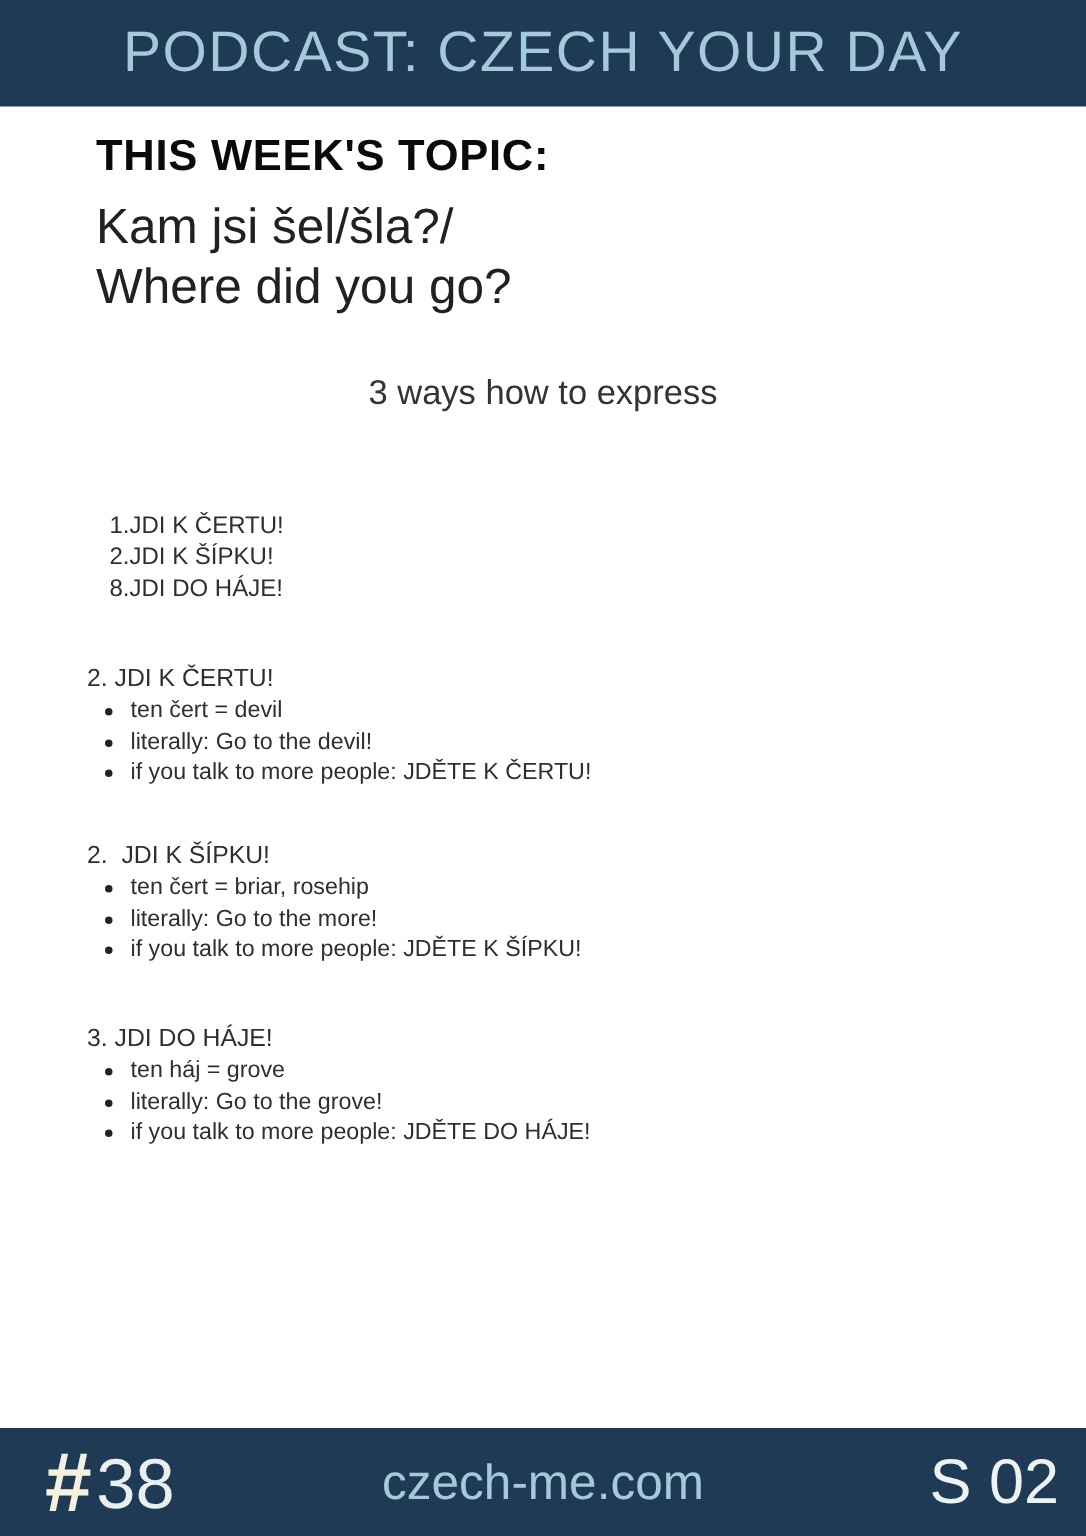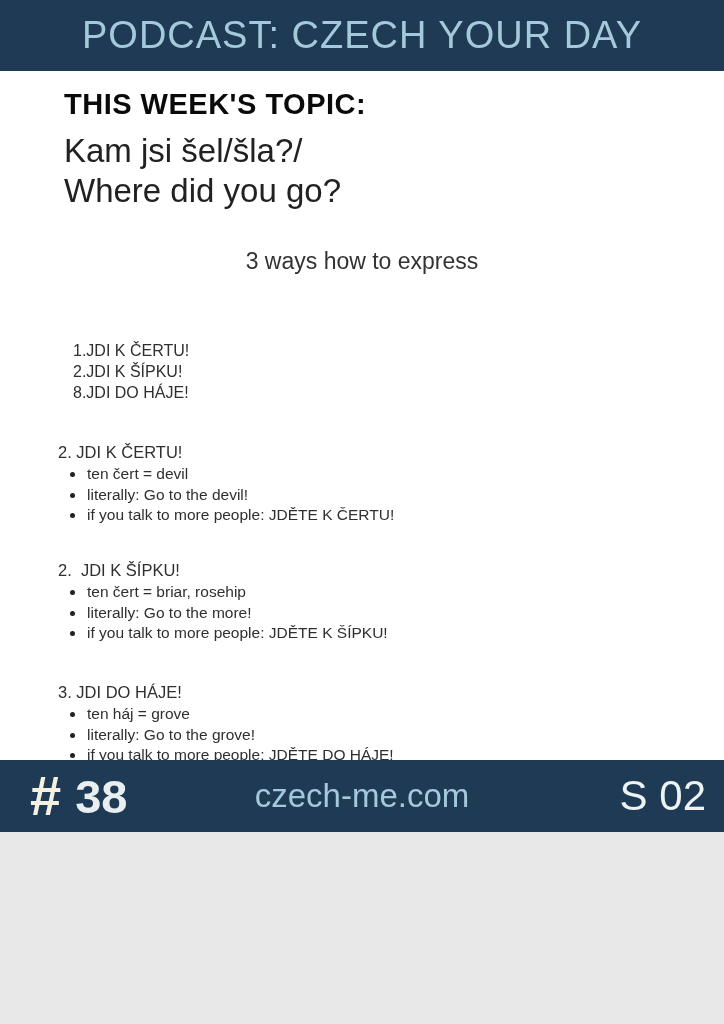--- a/index.html
+++ b/index.html
@@ -1,18 +1,18 @@
 <!DOCTYPE html>
 <html><head>
 <meta charset="utf-8">
 <style>
   html,body { margin:0; padding:0; background:#e8e8e8; }
   .page {
     position: relative;
-    width: 724px; height: 832px;
+    width: 724px; height: 1024px;
     margin: 0 auto;
     background: #ffffff;
     font-family: "Liberation Sans", sans-serif;
     overflow: hidden;
   }
 
   
   .banner {
     position: absolute; top:0; left:0; right:0; height:71px;
     background:#1e3a55;
@@ -75,22 +75,22 @@
     background:#1e3a55;
   }
   .footer-episode {
     position:absolute; left:30px; top:50%; transform:translateY(-50%);
     display:flex; align-items:center;
   }
   .hash-glyph {
     color:#f4f1e1; font-size:56px; font-weight:700; line-height:1;
   }
   .episode-number {
-    color:#e9eef0; font-size:47px; font-weight:700; line-height:1;
-    margin-left:14px;
+    color:#e9eef0; font-size:47px; font-weight:400; line-height:1;
+    margin-left:3px;
   }
   .footer-site {
     position:absolute; left:0; width:100%; top:50%; transform:translateY(-50%);
     text-align:center; color:#a4c9da; font-size:33px; font-weight:400;
   }
   .footer-season {
     position:absolute; right:18px; top:50%; transform:translateY(-50%);
     color:#edf2f2; font-size:42px; font-weight:400; line-height:1;
   }
 </style>

